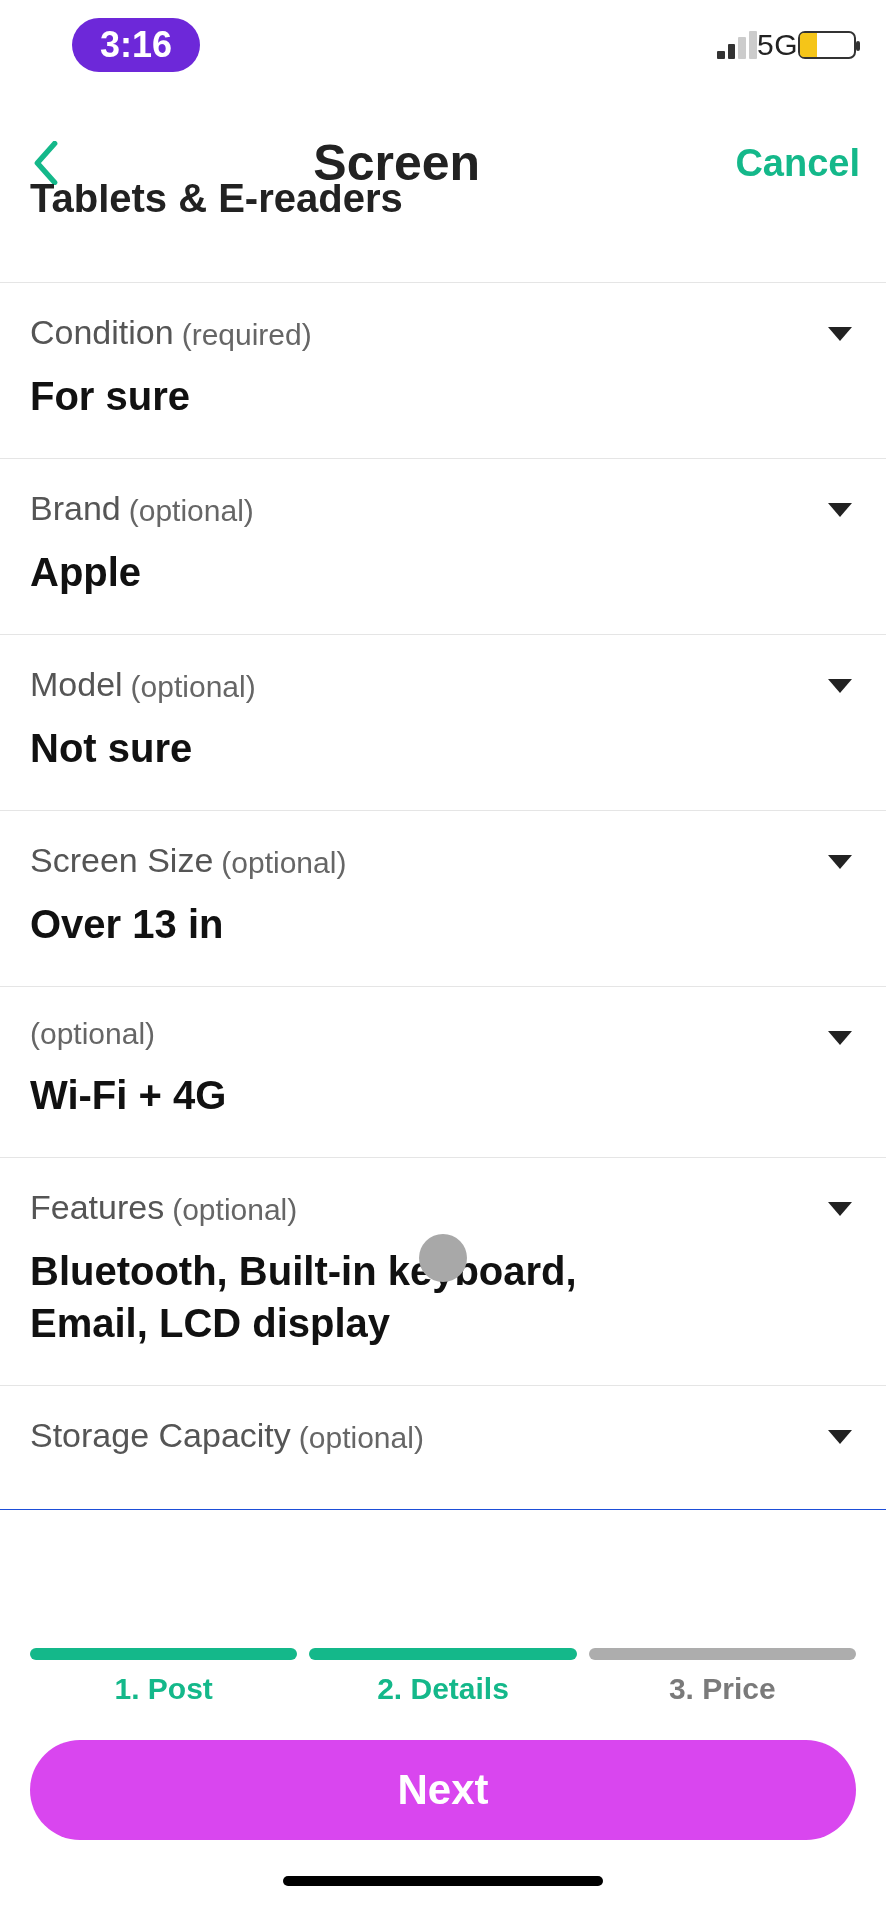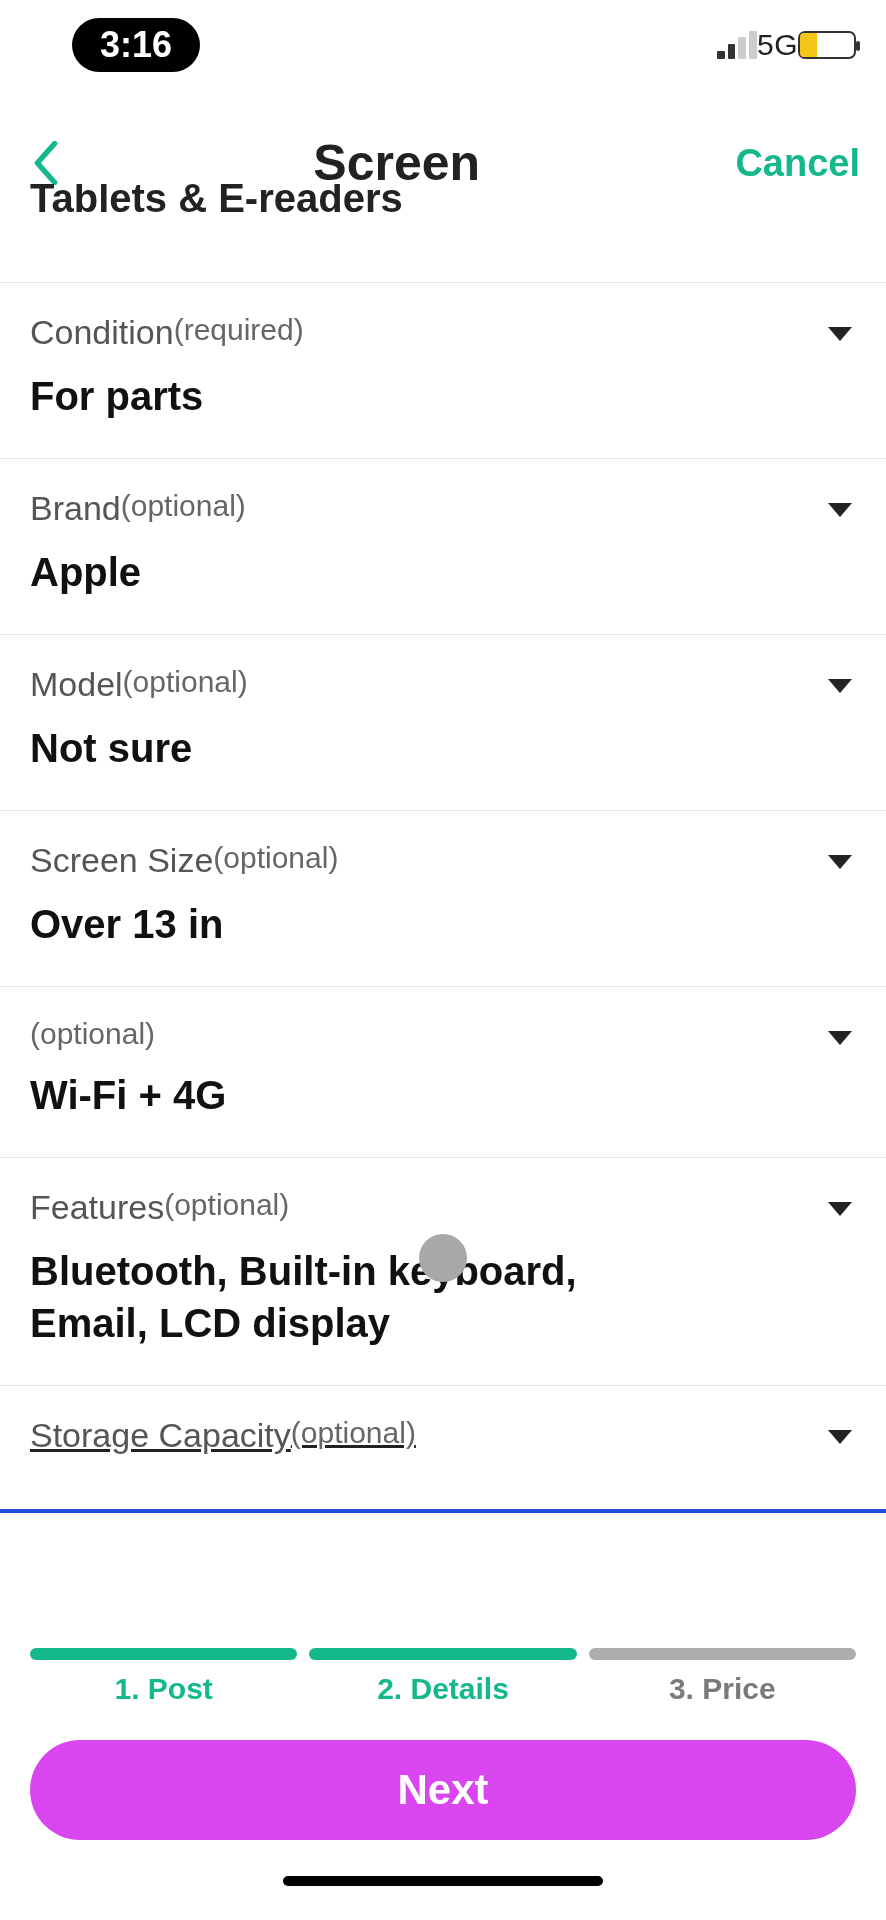--- a/index.html
+++ b/index.html
@@ -1,39 +1,39 @@
 <!DOCTYPE html>
 <html><head>
 <meta charset="utf-8">
 <style>
   * { margin: 0; padding: 0; box-sizing: border-box; }
   html, body { width: 886px; height: 1920px; font-family: -apple-system, Helvetica, Arial, sans-serif; background: #fff; color: #222; }
   .status-bar { height: 90px; display: flex; align-items: center; justify-content: space-between; padding: 0 30px; }
-  .time-pill { background: #000000; color: #fff; font-size: 36px; font-weight: 600; padding: 6px 28px; border-radius: 30px; margin-left: 42px; }
+  .time-pill { background: #6d28d9; color: #fff; font-size: 36px; font-weight: 600; padding: 6px 28px; border-radius: 30px; margin-left: 42px; }
   .status-right { display: flex; align-items: center; gap: 0; }
   .signal { width: 40px; height: 28px; display: flex; align-items: flex-end; gap: 3px; }
   .signal span { flex: 1; background: #333; border-radius: 1px; }
   .signal span:nth-child(1){height:30%} .signal span:nth-child(2){height:55%}
   .signal span:nth-child(3){height:80%;background:#ccc} .signal span:nth-child(4){height:100%;background:#ccc}
   .net-label { font-size: 30px; font-weight: 500; letter-spacing: 0.5px; }
   .battery { width: 58px; height: 28px; border: 2.5px solid #333; border-radius: 7px; position: relative; }
   .battery::after { content:""; position:absolute; right:-6px; top:8px; width:4px; height:10px; background:#333; border-radius:2px; }
   .battery-fill { height:100%; background:#f5c518; width:32%; border-radius:4px 0 0 4px; }
   .nav-bar { display:flex; align-items:center; justify-content:space-between; padding: 44px 26px 0 26px; }
   .back-chevron { width:40px; height:52px; display:flex; align-items:center; justify-content:center; }
   .back-chevron svg { width:26px; height:44px; }
   .nav-title { flex:1; text-align:center; font-size:50px; font-weight:700; color:#222; }
   .cancel { font-size:38px; font-weight:600; color:#14b88a;margin-left:8px; }
   .subheader { font-size:40px; font-weight:700; color:#222; padding: 14px 30px 0 30px; position:relative; top:-8px; }
   .subheader.clipped { overflow:hidden; height:54px; }
   .clip-inner { position:relative; top:-22px; }
   .fields { margin-top: 36px; }
   .field { border-top:1px solid #e5e5e5; padding: 30px 30px 36px 30px; position:relative; }
-  .field:last-child { border-bottom:4px solid #1d4ed8;text-decoration:underline; }
-  .field-label { font-size:34px; color:#555; display:flex; align-items:flex-start; }
+  .field:last-child { border-bottom:1px solid #1d4ed8; }
+  .field-label { font-size:34px; color:#555; display:flex; align-items:flex-end; gap:8px; }
   .field-req { font-size:30px; color:#666; }
   .field-value { font-size:40px; font-weight:700; color:#111; margin-top:18px; line-height:1.3; max-width: 670px; }
   .dropdown-caret { position:absolute; right:34px; top:44px; width:0; height:0; border-left:12px solid transparent; border-right:12px solid transparent; border-top:14px solid #222; }
   .touch-dot { position:absolute; left:50%; transform:translateX(-50%); top:1234px; width:48px; height:48px; border-radius:50%; background:#a8a8a8; }
   .bottom { position:absolute; bottom:0; left:0; right:0; padding: 0 30px 34px 30px; }
   .progress { display:flex; gap:12px; }
   .seg { flex:1; display:flex; flex-direction:column; align-items:center; gap:12px; }
   .seg-bar { height:12px; width:100%; border-radius:6px; background:#adadad; }
   .seg.active .seg-bar { background:#14b88a; }
   .seg-label { font-size:30px; font-weight:600; color:#7a7a7a; }
@@ -73,21 +73,21 @@
 <div class="subheader clipped">
   <div class="clip-inner">Tablets &amp; E-readers</div>
 </div>
 
 <div class="fields" id="fields">
     <div class="field">
       <div class="field-label">
         <span>Condition</span> 
         <span class="field-req">(required)</span>
       </div>
-      <div class="field-value">For parts</div>
+      <div class="field-value">For sure</div>
       <div class="dropdown-caret"></div>
     </div>
     <div class="field">
       <div class="field-label">
         <span>Brand</span> 
         <span class="field-req">(optional)</span>
       </div>
       <div class="field-value">Apple</div>
       <div class="dropdown-caret"></div>
     </div>

